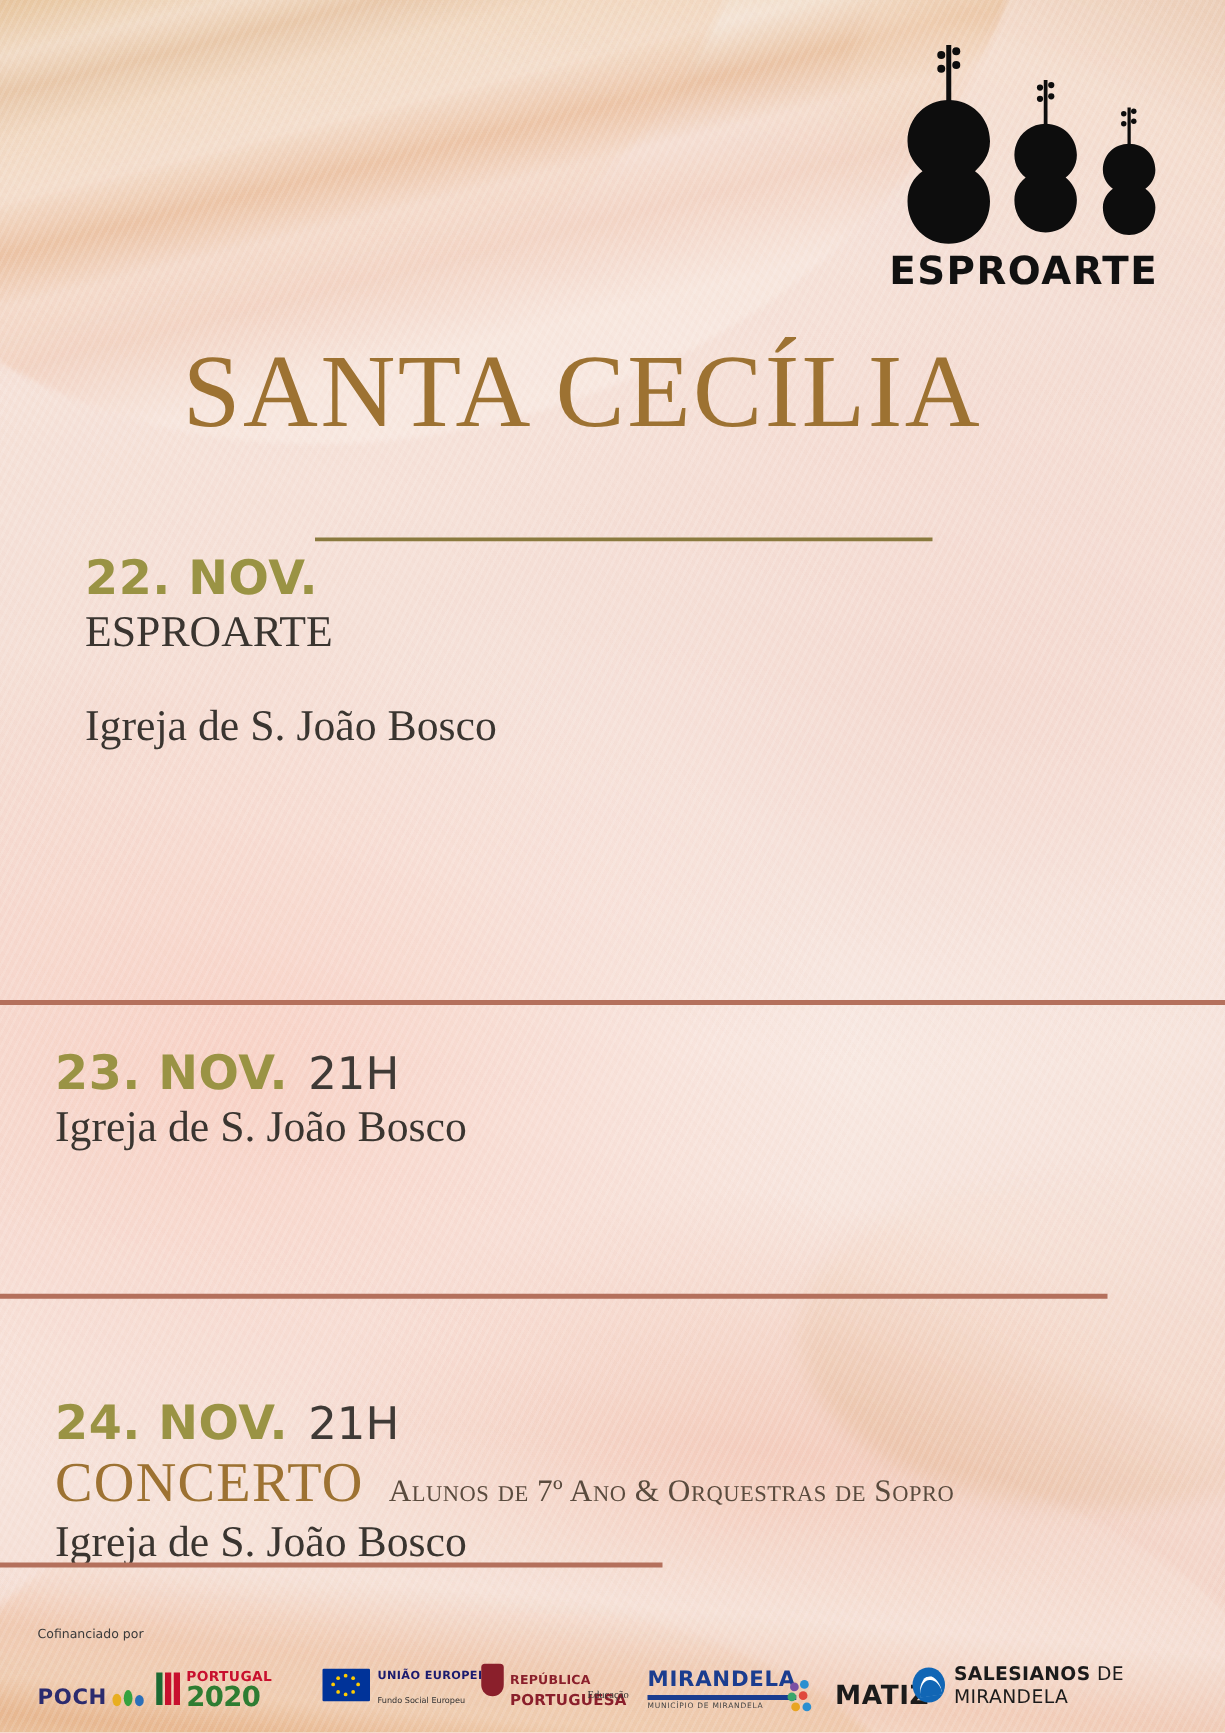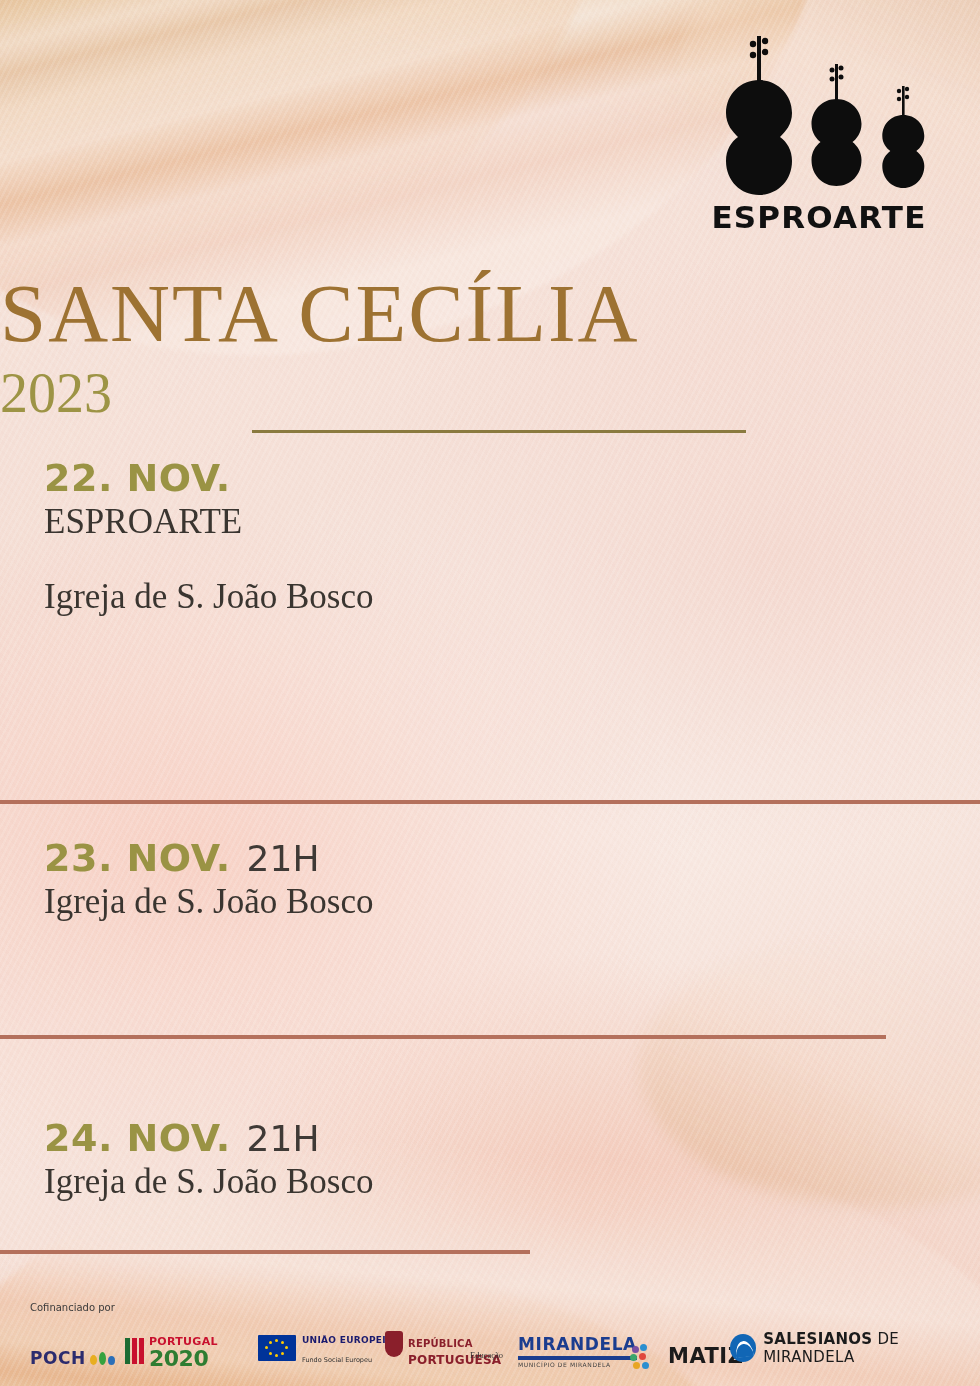--- a/index.html
+++ b/index.html
@@ -180,21 +180,21 @@
     color: #111;
     margin-top: -4px;
   }
 
   
   .title-block {
     position: absolute;
     left: 0;
     right: 48px;
     top: 272px;
-    text-align: left;
+    text-align: center;
   }
   .title-main {
     font-family: "Liberation Serif", serif;
     font-size: 83px;
     letter-spacing: 2px;
     color: #9d7232;
     line-height: 1;
     margin: 0;
   }
   .title-year {
@@ -212,21 +212,21 @@
     height: 3px;
     background: #8a7a3f;
   }
 
   
   .section {
     position: absolute;
     left: 44px;
     right: 30px;
   }
-  .sec1 { top: 456px; }
+  .sec1 { top: 440px; margin-left: 24px; }
   .sec2 { top: 836px; }
   .sec3 { top: 1116px; }
 
   .day {
     font-family: "DejaVu Sans", sans-serif;
     font-weight: 700;
     font-size: 38px;
     color: #9a9344;
     letter-spacing: .5px;
     display: inline-block;
@@ -418,21 +418,20 @@
         <circle cx="195" cy="71" r="2.2"></circle>
         <circle cx="203" cy="69" r="2.2"></circle>
         <path d="M199.3 87 c-12 0 -21 9 -21 21 c0 7 4 12 8 15 c-4 3 -8 8 -8 15 c0 12 9 22 21 22 c12 0 21 -10 21 -22 c0 -7 -4 -12 -8 -15 c4 -3 8 -8 8 -15 c0 -12 -9 -21 -21 -21 z"></path>
       </g>
     </svg>
     <div class="logo-text">ESPROARTE</div>
   </div>
 
   <div class="title-block">
     <div class="title-main">SANTA CECÍLIA</div>
-    <div class="title-year">2023</div>
   </div>
   <div class="title-rule"></div>
 
   <div class="section sec1">
     <p class="line row1">
       <span class="day">22. NOV.</span>
     </p>
     <p class="ev-sub">ESPROARTE</p>
 
     <p class="ev-sub">Igreja de S. João Bosco</p>
@@ -447,20 +446,24 @@
     </p>
     <p class="ev-sub">Igreja de S. João Bosco</p>
   </div>
 
   <div class="divider div2"></div>
 
   <div class="section sec3">
     <p class="line row1">
       <span class="day">24. NOV.</span>
       <span class="time-big">21H</span>
+    </p>
+    <p class="line row-tight">
+      <span class="ev-title-lg">CONCERTO</span>
+      <span class="ev-note">Alunos de 7º Ano &amp; Orquestras de Sopro</span>
     </p>
     <p class="ev-sub">Igreja de S. João Bosco</p>
   </div>
 
   <div class="divider div3"></div>
 
   <div class="footer">
     <div class="cofin">Cofinanciado por</div>
 
     <div class="flogo poch">

